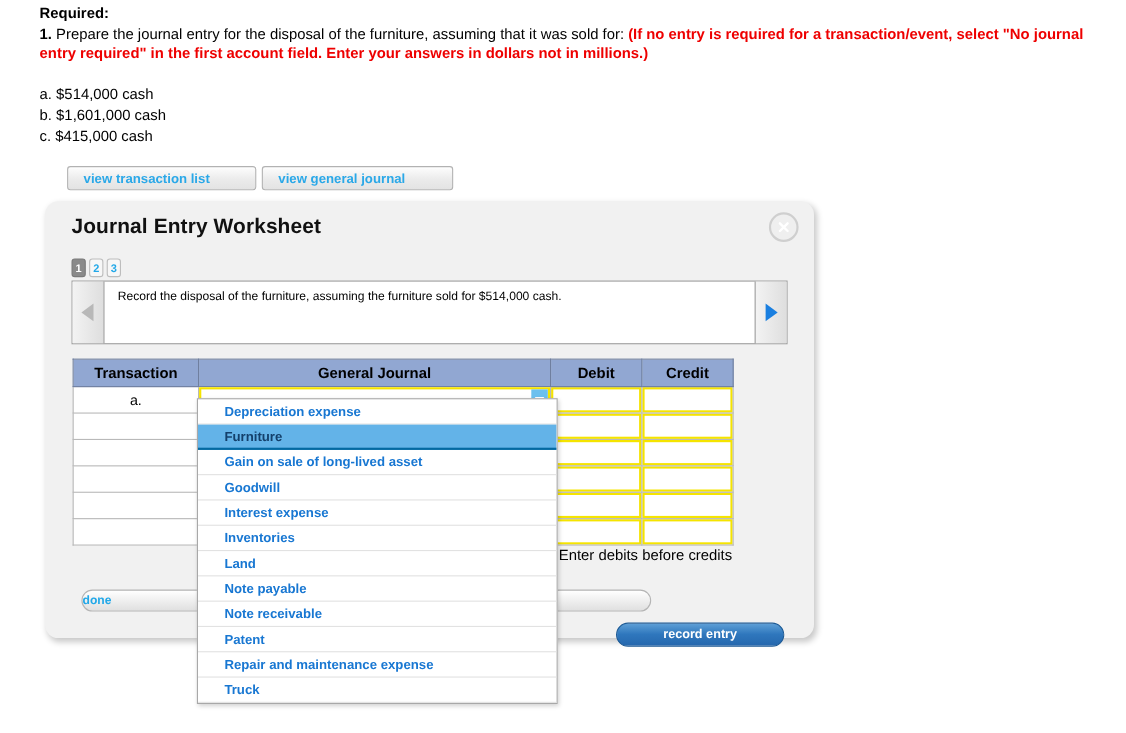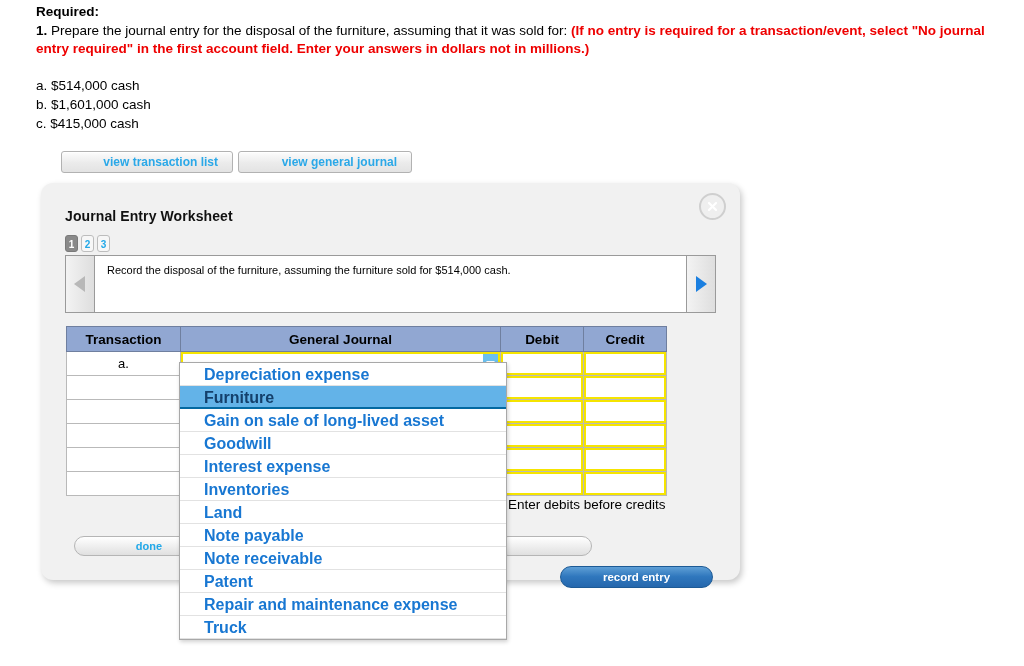--- a/index.html
+++ b/index.html
@@ -37,45 +37,44 @@
   .view-btn {
     height: 22px;
     padding: 0 14px;
     border: 1px solid #b2b2b2;
     border-radius: 3px;
     background: linear-gradient(#fdfdfd, #ebebeb 55%, #e3e3e3);
     color: #2aa8e8;
     font-size: 12px;
     font-weight: bold;
     line-height: 20px;
-    text-align: right;
+    text-align: left;
     cursor: pointer;
     white-space: nowrap;
     box-shadow: 0 1px 0 rgba(255,255,255,.9) inset;
   }
   .view-btn.w1 { width: 172px; }
   .view-btn.w2 { width: 174px; }
 
   
   .panel {
     position: absolute;
     left: 41px; top: 183px;
     width: 699px; height: 397px;
     background: #f1f1f1;
     border-radius: 12px;
     box-shadow: 2px 3px 6px rgba(0,0,0,.22);
   }
   .panel-title {
     position: absolute;
     left: 24px; top: 13px;
-    font-size: 14px;
+    font-size: 19px;
     font-weight: bold;
     color: #111;
     letter-spacing: .1px;
-    margin-top: 12px;
   }
   .close-btn {
     position: absolute;
     right: 14px; top: 10px;
     width: 27px; height: 27px;
     border-radius: 50%;
     background: #efefef;
     border: 2px solid #cfcfcf;
     display: flex; align-items: center; justify-content: center;
     cursor: pointer;
@@ -193,21 +192,21 @@
   .footer-btn-done {
     position: absolute;
     left: 74px; top: 536px;
     width: 150px; height: 20px;
     border: 1px solid #b5b5b5;
     border-radius: 10px;
     background: linear-gradient(#ffffff,#ececec 60%,#e0e0e0);
     color: #22a8e8;
     font-size: 11px; font-weight: bold;
     line-height: 18px;
-    text-align: center;
+    text-align: left;
     cursor: pointer;
   }
   .footer-btn-blank {
     position: absolute;
     left: 498px; top: 536px;
     width: 94px; height: 20px;
     border: 1px solid #b5b5b5;
     border-radius: 10px;
     background: linear-gradient(#ffffff,#ececec 60%,#e0e0e0);
     cursor: pointer;
@@ -234,21 +233,21 @@
     border: 1px solid #a8a8a8;
     background: #fff;
     box-shadow: 1px 2px 4px rgba(0,0,0,.18);
     z-index: 50;
     overflow: hidden;
   }
   .dd-item {
     height: 23px;
     line-height: 23px;
     padding-left: 24px;
-    font-size: 16px;
+    font-size: 12px;
     font-weight: bold;
     color: #1877d2;
     border-bottom: 1px solid #e2e2e2;
     white-space: nowrap;
     cursor: pointer;
   }
   .dd-item.clipped { color: #1877d2; }
   .dd-item.selected {
     background: #63b3e8;
     color: #14406b;

